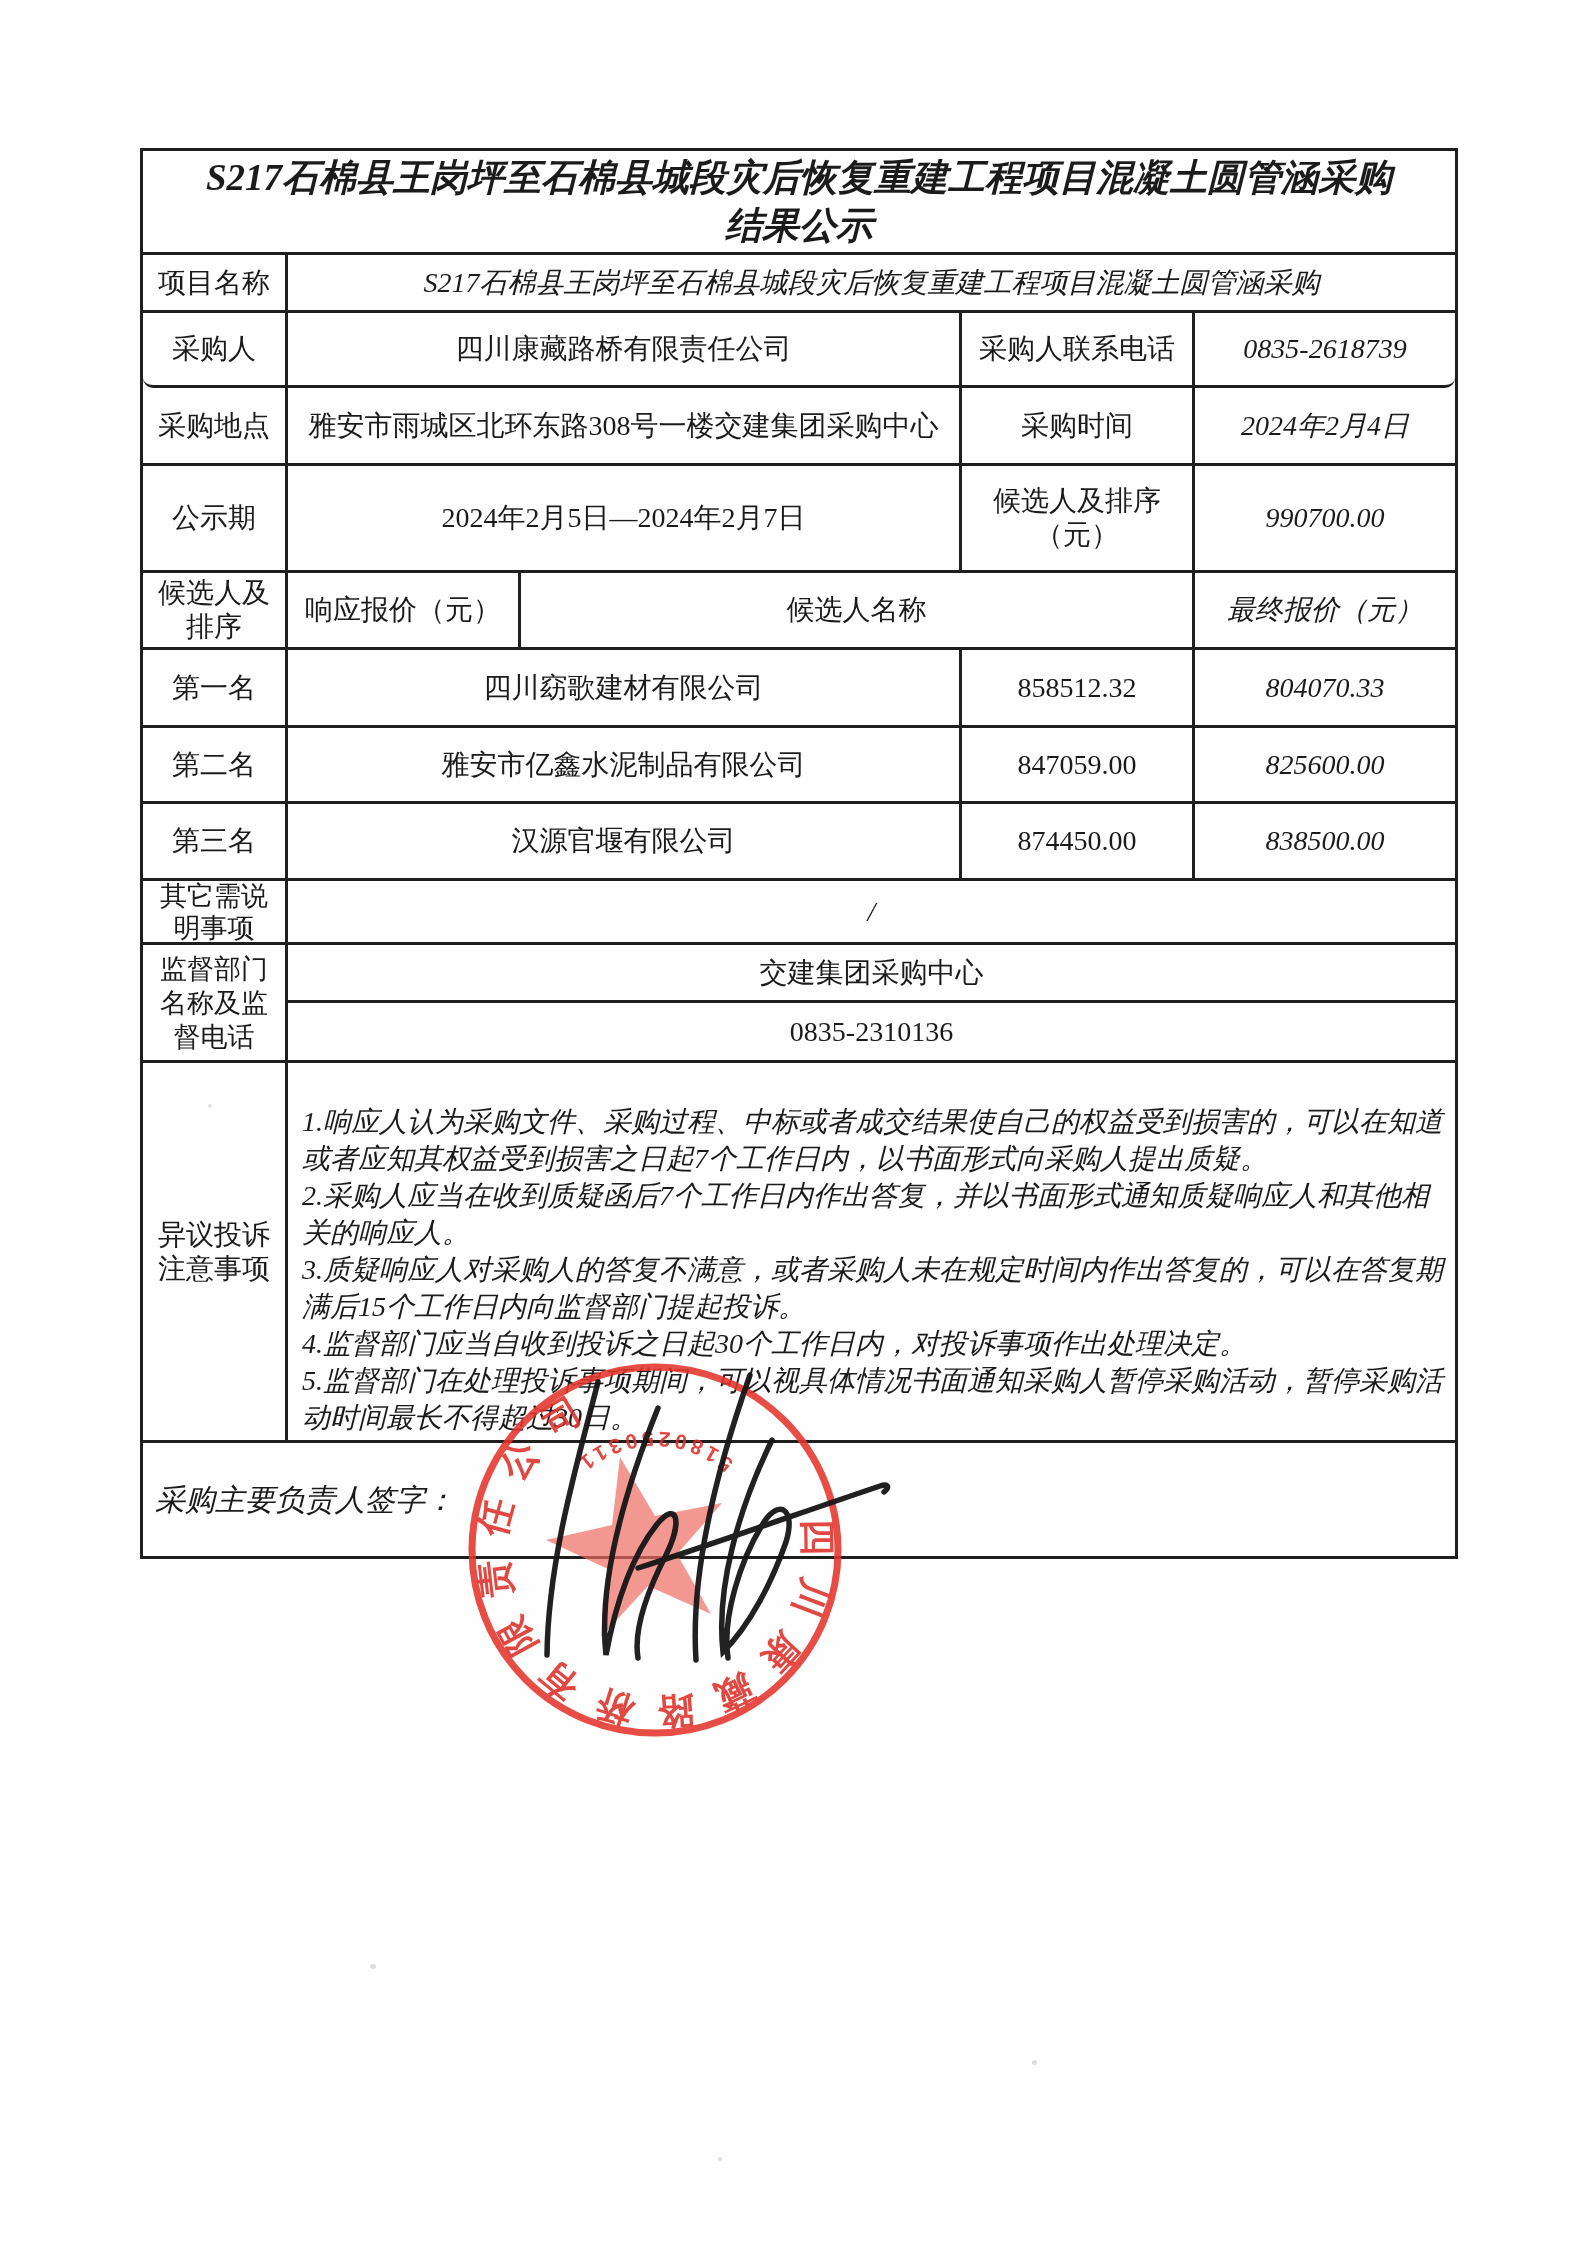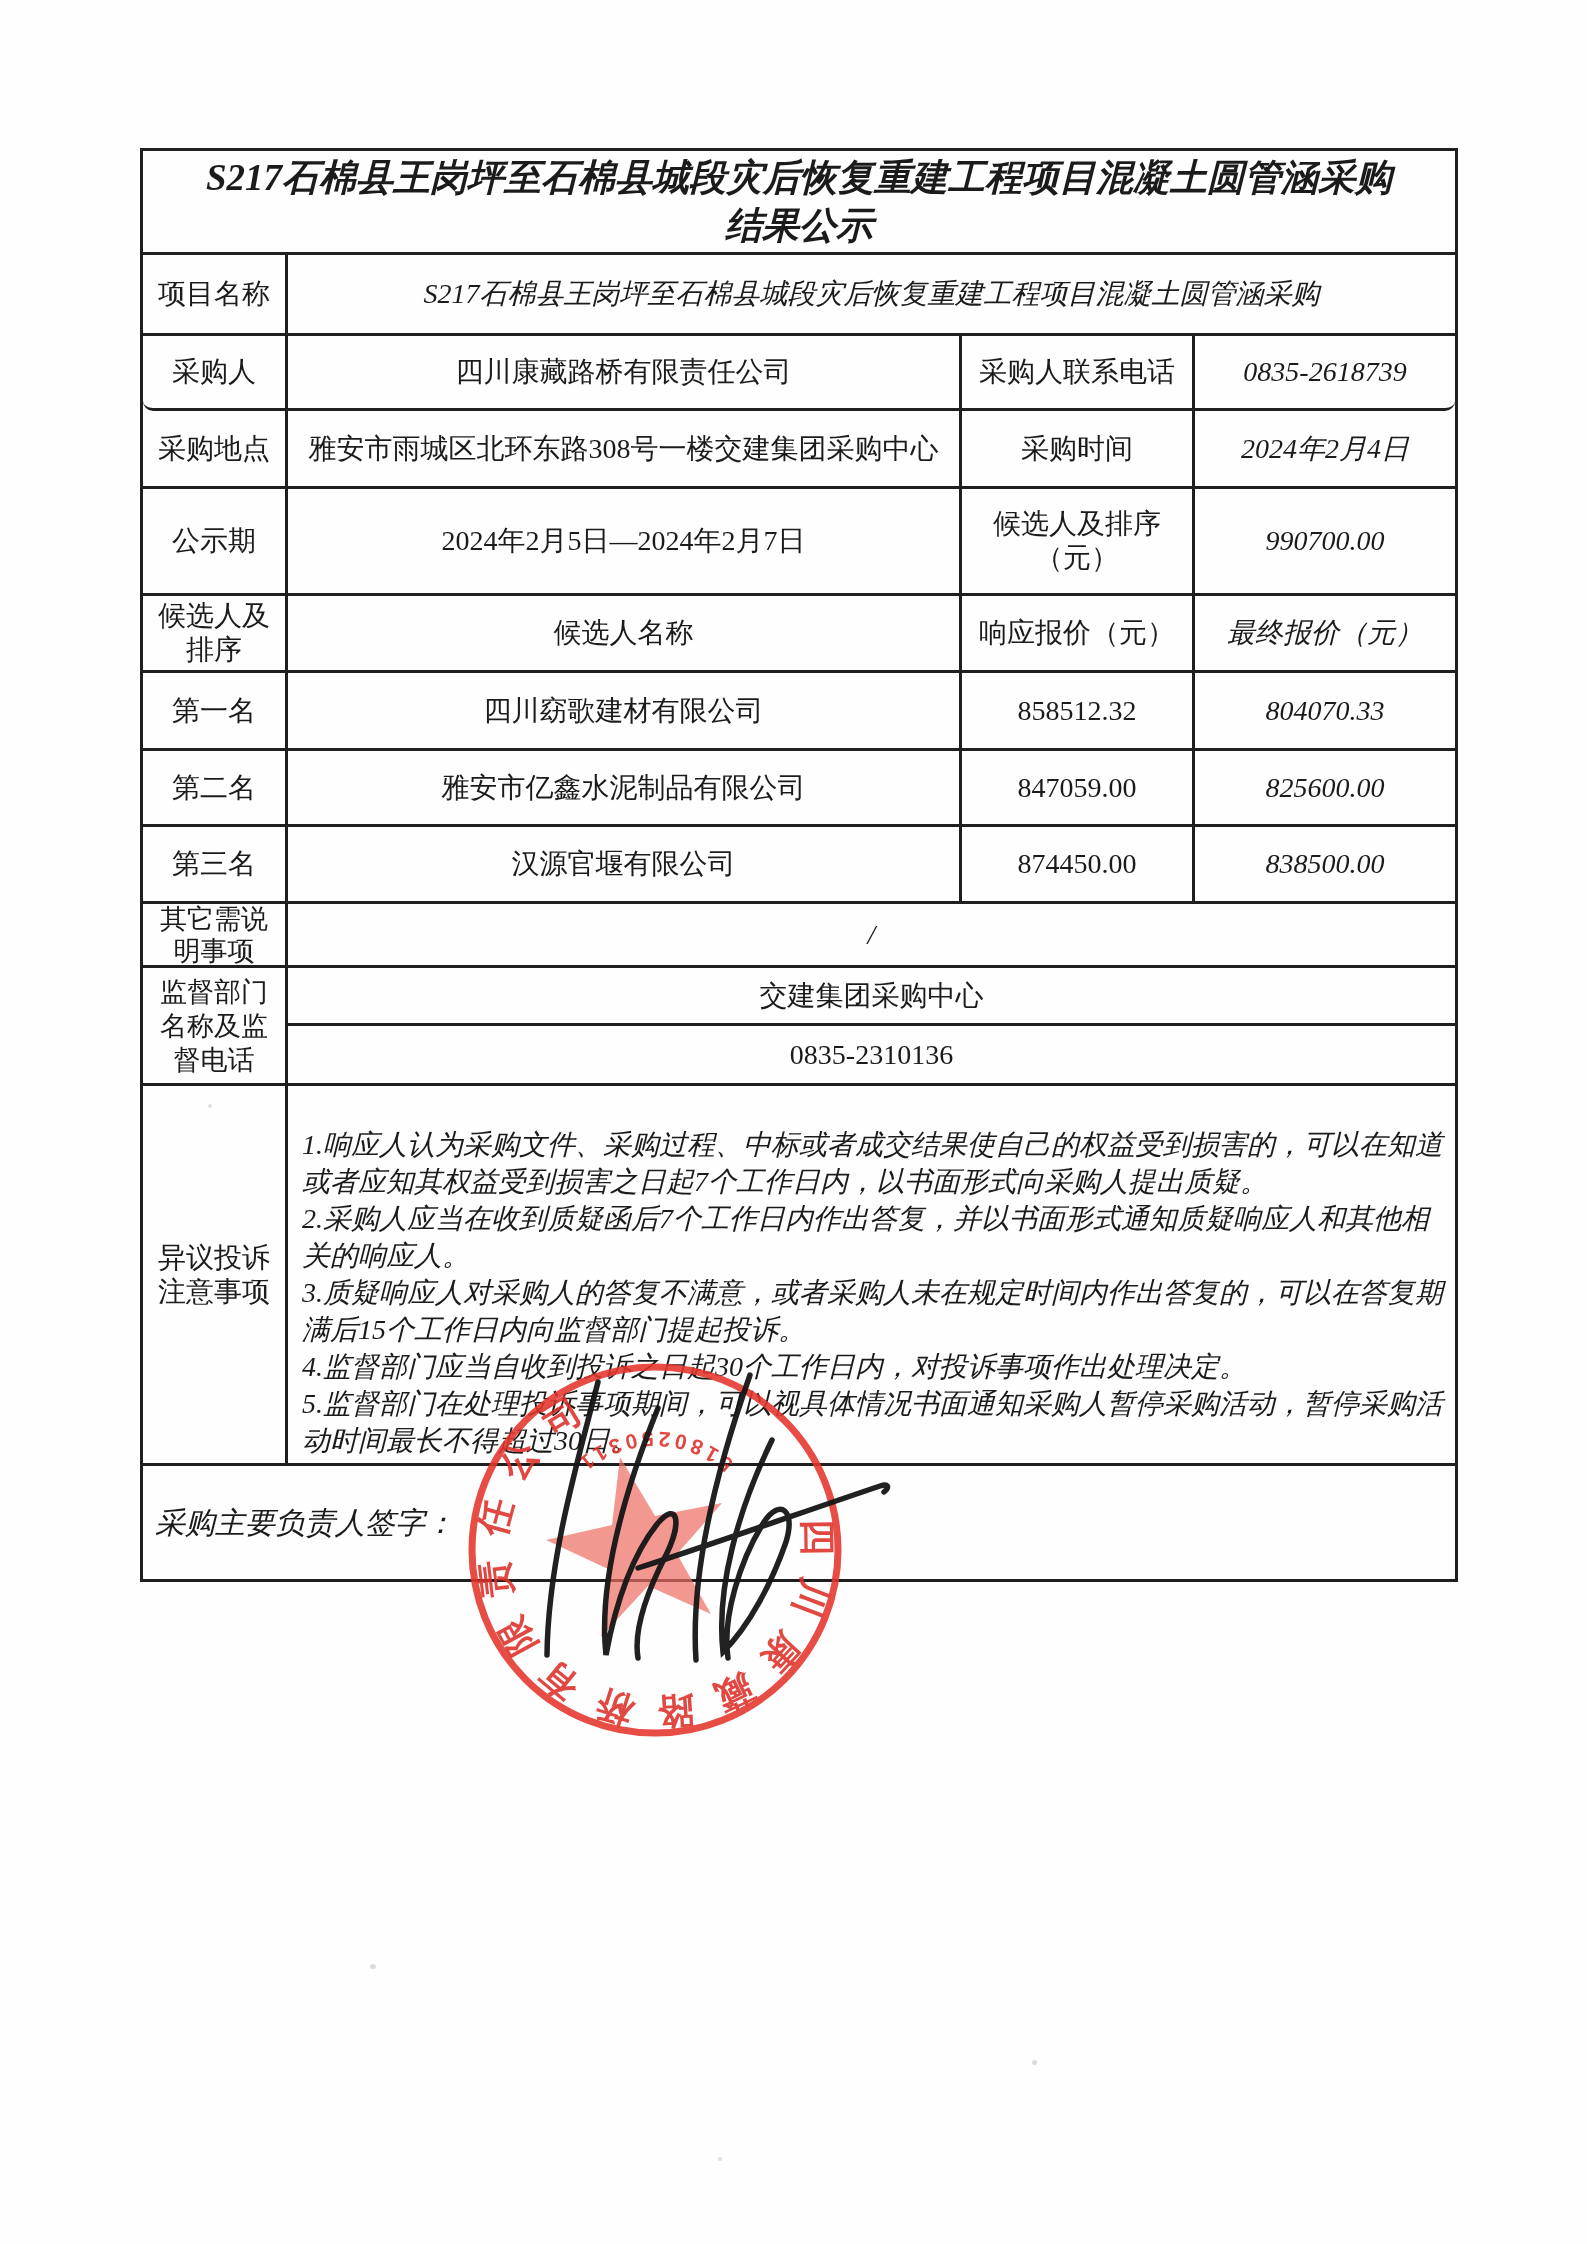--- a/index.html
+++ b/index.html
@@ -30,21 +30,21 @@
     padding:4px 8px;
   }
   .cell:last-child{border-right:none;font-style:italic;}
   .c1{width:145px;flex:0 0 145px;}
   .c2{width:674px;flex:0 0 674px;}
   .c3{width:233px;flex:0 0 233px;}
   .c4{flex:1;}
   .cspan{flex:1;}
   .r-title{height:104px;}
   .r-title .cell{font-weight:bold;font-size:37px;line-height:48px;flex-direction:column;padding:2px 8px;}
-  .r-project{height:81px;}
+  .r-project{height:58px;}
   .r-purchaser{height:75px;border-radius:10px;}
   .r-location{height:78px;}
   .r-publicity{height:107px;}
   .r-candhead{height:77px;}
   .r-cand1{height:78px;}
   .r-cand2{height:76px;}
   .r-cand3{height:77px;}
   .r-other{height:64px;}
   .r-supervision{height:118px;}
   .sup-stack{flex:1;display:flex;flex-direction:column;box-sizing:border-box;}
@@ -108,22 +108,22 @@
 
     <div class="row r-publicity">
       <div class="cell c1 wrap-label">公示期</div>
       <div class="cell c2">2024年2月5日—2024年2月7日</div>
       <div class="cell c3 wrap-label">候选人及排序（元）</div>
       <div class="cell c4">990700.00</div>
     </div>
 
     <div class="row r-candhead">
       <div class="cell c1 wrap-label">候选人及排序</div>
+      <div class="cell c3">响应报价（元）</div>
       <div class="cell c2">候选人名称</div>
-      <div class="cell c3">响应报价（元）</div>
       <div class="cell c4">最终报价（元）</div>
     </div>
 
     <div class="row r-cand1">
       <div class="cell c1">第一名</div>
       <div class="cell c2">四川窈歌建材有限公司</div>
       <div class="cell c3">858512.32</div>
       <div class="cell c4">804070.33</div>
     </div>
     <div class="row r-cand2">

